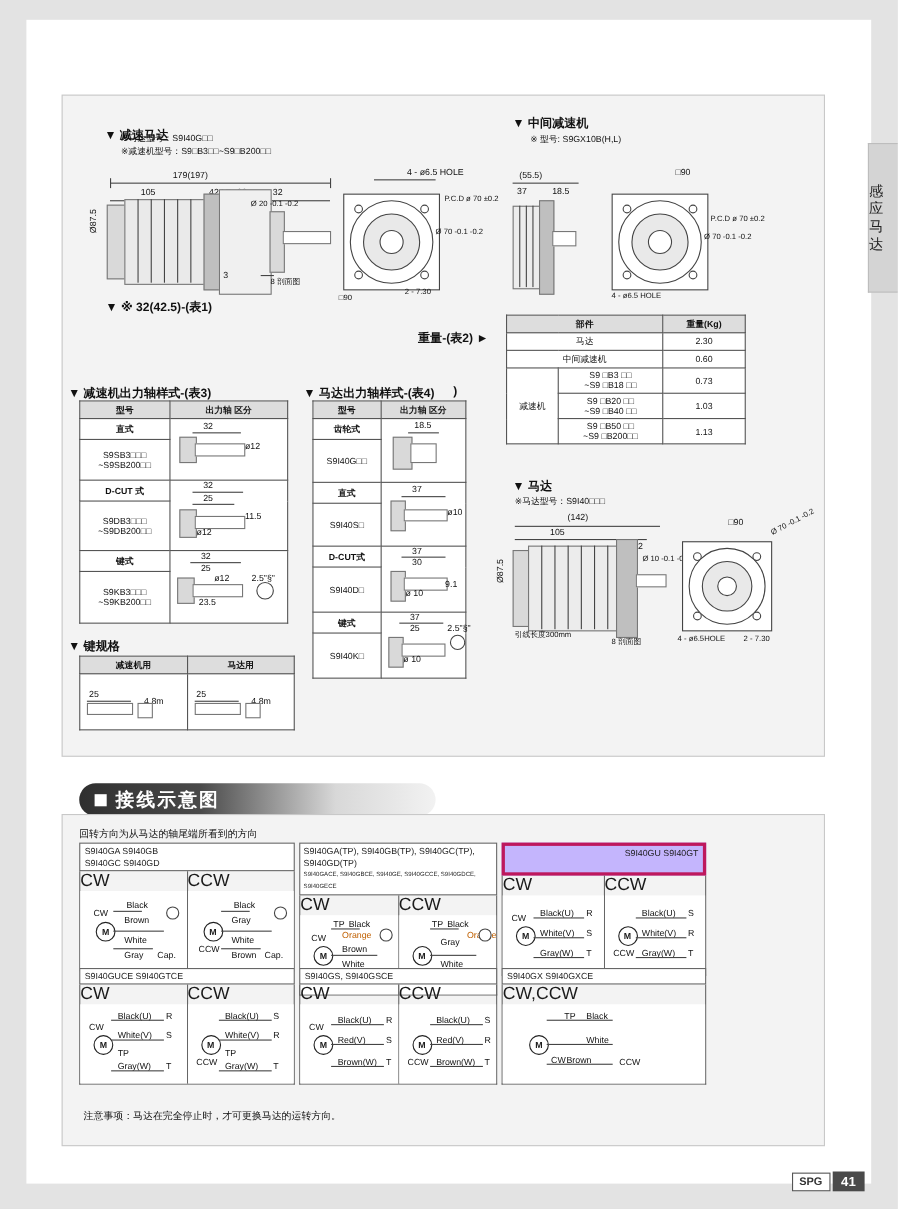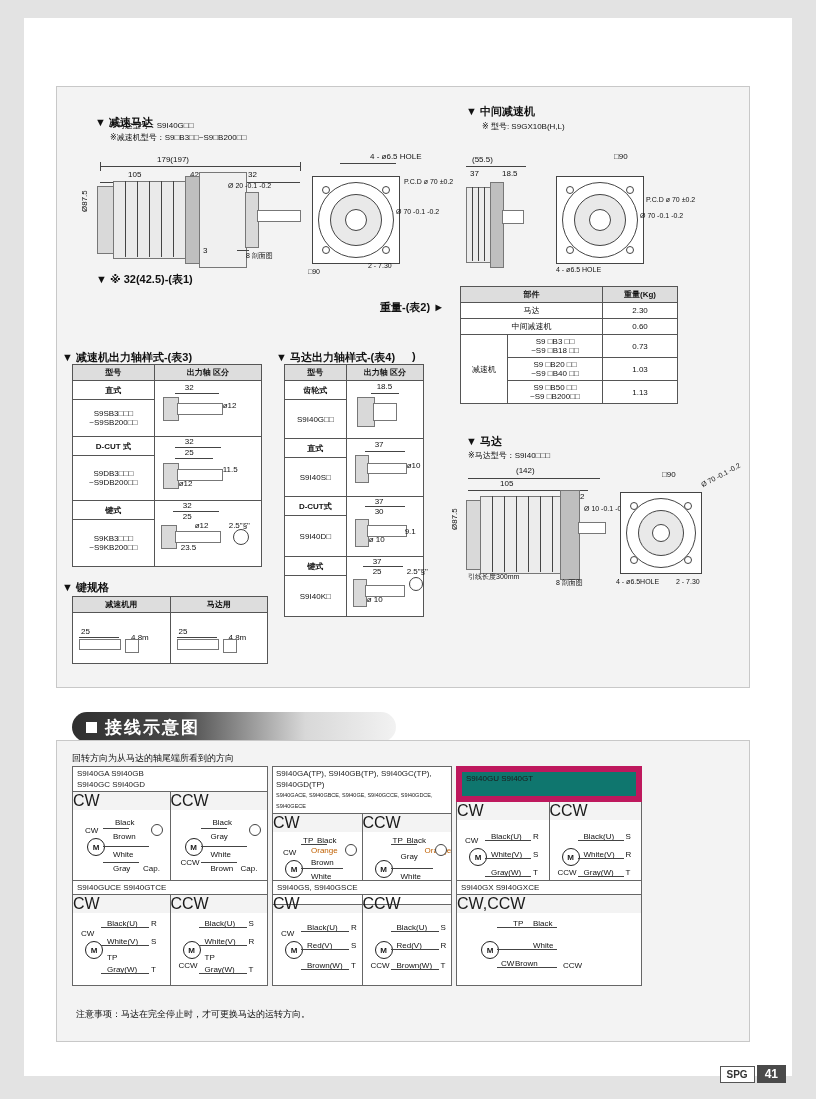--- a/index.html
+++ b/index.html
@@ -84,20 +84,23 @@
   }
 </style>
 </head>
 <body>
 
 <div class="page">
   <div class="white-field"></div>
 
   <div class="wm" style="left:280px;top:430px;">FAB</div>
 
+  <div class="side-tab">
+    <span>感应马达</span>
+  </div>
 
   <div class="panel" style="left:56px;top:86px;width:690px;width:692px;height:600px;"></div>
 
   <div class="lbl11" style="left:95px;top:115px;">▼ 减速马达</div>
   <div class="lbl" style="left:110px;top:120px;">※马达型号：S9I40G□□</div>
   <div class="lbl" style="left:110px;top:132px;">※减速机型号：S9□B3□□~S9□B200□□</div>
 
   <div class="lbl11" style="left:466px;top:104px;">▼ 中间减速机</div>
   <div class="lbl" style="left:482px;top:121px;">※ 型号: S9GX10B(H,L)</div>
 
@@ -486,21 +489,21 @@
           <span class="dline hline" style="left:28px;top:12px;width:26px;"></span>
           <span class="dline hline" style="left:28px;top:36px;width:42px;"></span>
           <span class="dline hline" style="left:28px;top:52px;width:34px;"></span>
           <span class="circ" style="left:72px;top:12px;width:10px;height:10px;"></span>
         </div>
       </div>
     </div>
   </div>
 
   <div class="wire-sect" style="left:456px;top:766px;width:186px;">
-    <div style="border:6px solid #be185d;background:#0f766e;font-size:8px;padding:1px 4px;line-height:11px;height:22px;">
+    <div style="border:3px solid #be185d;background:#c4b5fd;font-size:8px;padding:1px 4px;line-height:11px;height:22px;text-align:right;">
       <div>S9I40GU   S9I40GT</div>
     </div>
     <div style="display:flex;border:1px solid #666;border-top:none;">
       <div style="flex:1;border-right:1px solid #666;">
         <div class="hd">CW</div>
         <div style="position:relative;height:72px;background:#fff;">
           <div class="motor-circ" style="position:absolute;left:12px;top:28px;">M</div>
           <span class="lbl" style="left:8px;top:16px;">CW</span>
           <span class="lbl" style="left:34px;top:12px;">Black(U)</span>
           <span class="lbl" style="left:34px;top:30px;">White(V)</span>

